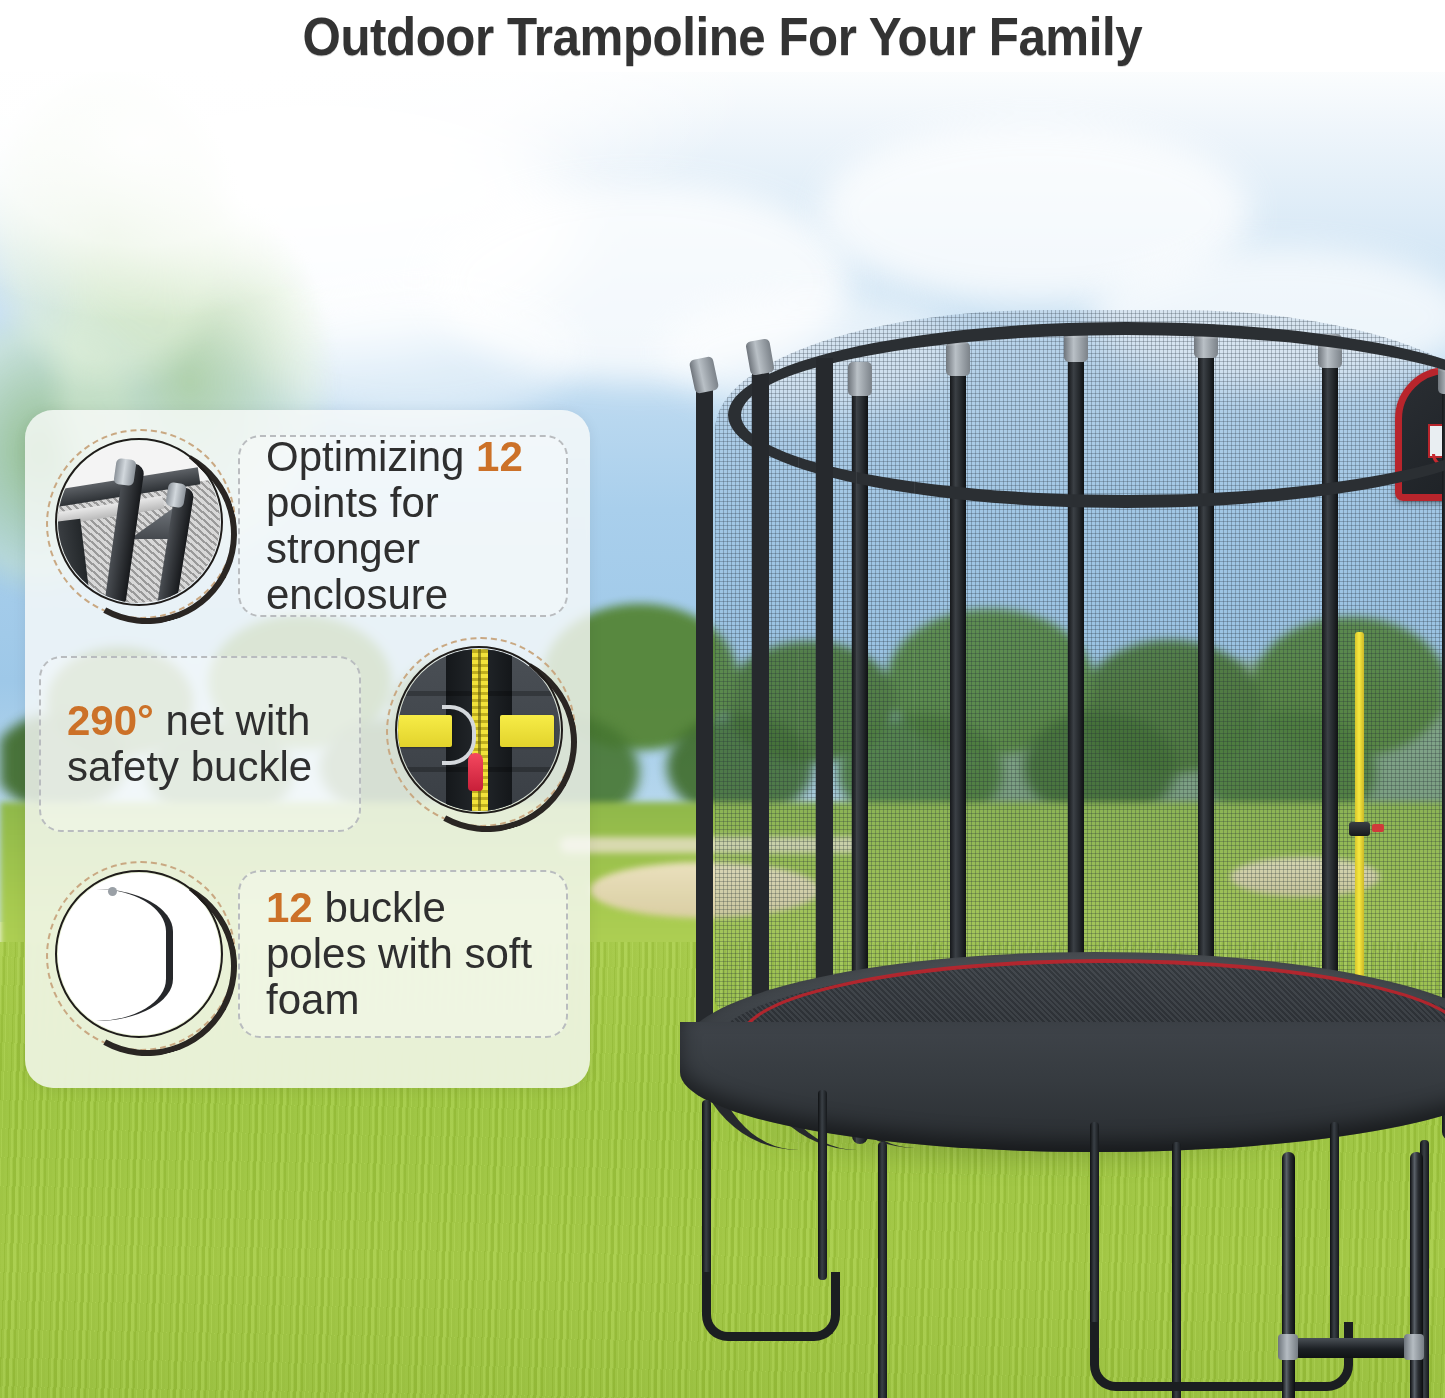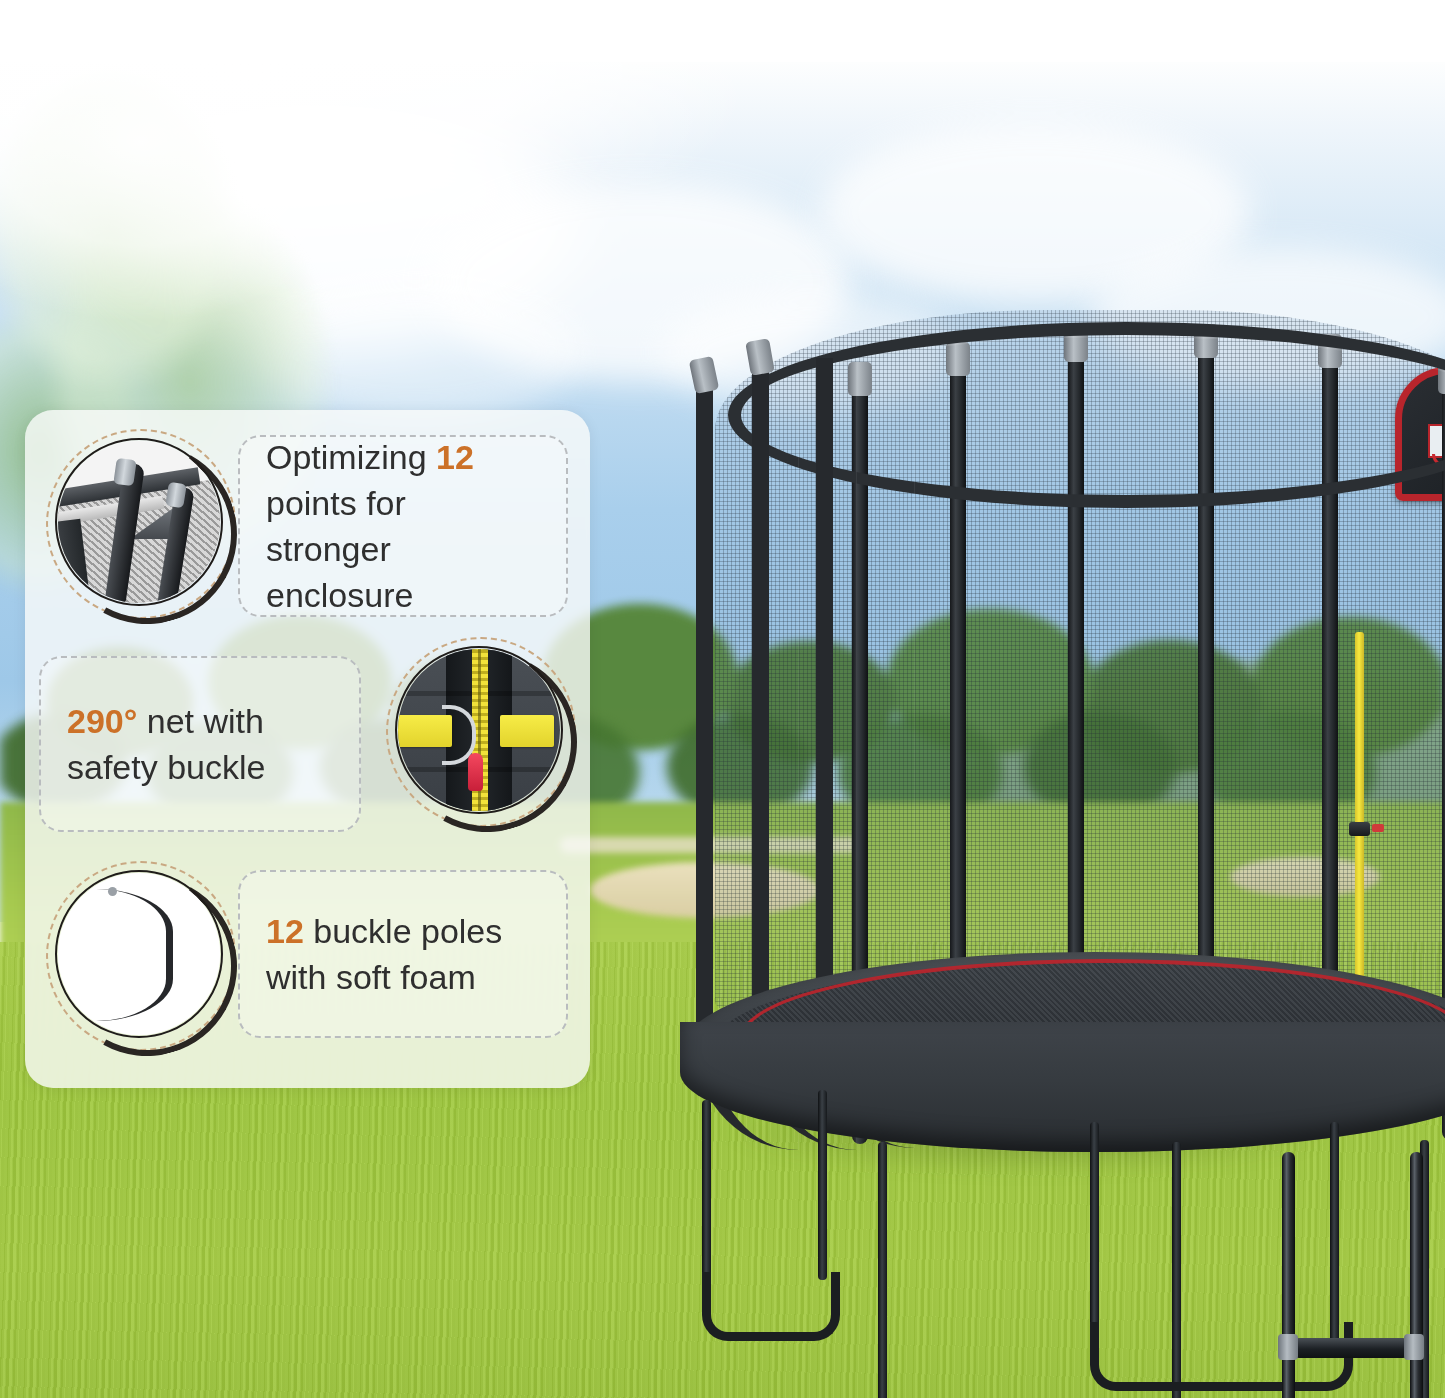--- a/index.html
+++ b/index.html
@@ -346,21 +346,21 @@
   .txtbox{
     position:absolute;
     border:2px dashed #b9bcbf;
     border-radius:22px;
     background:rgba(255,255,255,.30);
     display:flex;align-items:center;
     box-sizing:border-box;
   }
   .txt{
     font-family:"Liberation Sans", sans-serif;
-    font-size:34px;line-height:46px;color:#2f2f2f;
+    font-size:42px;line-height:46px;color:#2f2f2f;
     padding:0 26px;font-weight:normal;
   }
   .hl{color:#cc7128;font-weight:bold;}
 </style>
 </head>
 <body>
 
 <div class="stage">
 
   <div class="scene">
@@ -523,14 +523,17 @@
         <div class="circ-ring"></div>
       </div>
       <div class="txtbox" style="left:183px;top:12px;width:330px;height:168px;">
         <div class="txt">
           <span class="hl">12</span><span> buckle poles with soft foam</span>
         </div>
       </div>
     </div>
   </div>
 
+  <div class="title-bar">
+    <div class="title-text">Outdoor Trampoline For Your Family</div>
+  </div>
 
 </div>
 
 </body></html>

